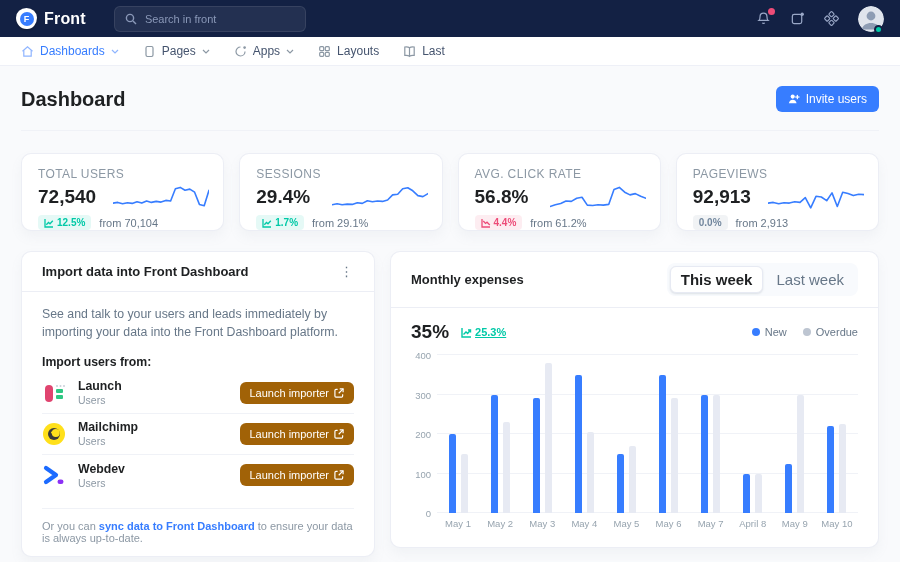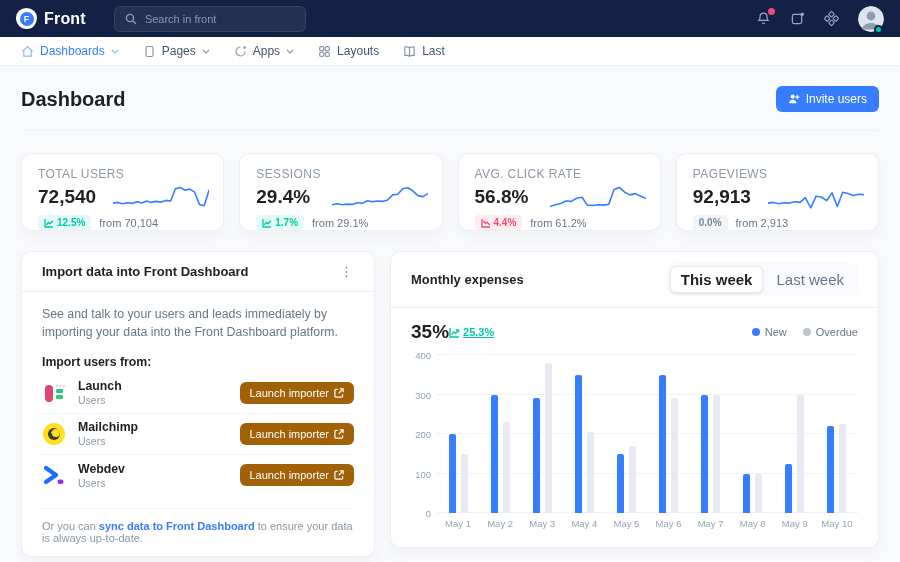--- a/index.html
+++ b/index.html
@@ -65,21 +65,21 @@
   .btn-launch { margin-left:auto; background:#a16207; color:#fff; border:none; border-radius:6px; font-size:11px; font-family:"Liberation Sans",sans-serif; padding:5px 10px; display:flex; align-items:center; gap:5px; cursor:pointer; }
   .import-footer { border-top:1px solid #f0f2f7; margin-top:12px; padding-top:11px; font-size:11px; color:#8c98a4; }
   .import-footer a { color:#377dff; font-weight:bold; text-decoration:none; cursor:pointer; }
 
   
   .seg-control { background:#f8fafd; border-radius:8px; padding:3px; display:flex; gap:2px; }
   .seg-btn { font-size:15px; padding:4px 10px; border-radius:6px; color:#677788; cursor:pointer; border:1px solid transparent; background:transparent; font-family:"Liberation Sans",sans-serif; }
   .seg-btn.active { background:#fff; color:#1e2022; font-weight:600; border-color:#e7eaf3; box-shadow:0 1px 2px rgba(140,152,164,.25); }
   .expenses-body { padding:13px 20px 14px; }
   .expenses-toprow { display:flex; align-items:center; justify-content:space-between; }
-  .expenses-kpi { display:flex; align-items:center; gap:0; }
+  .expenses-kpi { display:flex; align-items:center; gap:12px; }
   .expenses-pct { font-size:19px; font-weight:bold; color:#1e2022; }
   .expenses-delta { display:flex; align-items:center; gap:3px; font-size:11px; font-weight:bold; color:#00c9a7;text-decoration:underline; }
   .legend { display:flex; align-items:center; gap:16px; }
   .legend-item { display:flex; align-items:center; gap:5px; font-size:11px; color:#677788; cursor:pointer; }
   .legend-swatch { width:8px; height:8px; border-radius:50%; }
 
   .chart { margin-top:12px; display:grid; grid-template-columns:26px 1fr; grid-template-rows:158px 20px; }
   .chart-ylabels { position:relative; }
   .chart-ylabel { position:absolute; right:6px; font-size:9.5px; color:#97a4af; transform:translateY(50%); }
   .chart-plot { position:relative; }
@@ -470,21 +470,21 @@
             </div>
           <div></div>
           <div class="chart-xlabels" id="chart-xlabels">
               <span class="chart-xlabel">May 1</span>
               <span class="chart-xlabel">May 2</span>
               <span class="chart-xlabel">May 3</span>
               <span class="chart-xlabel">May 4</span>
               <span class="chart-xlabel">May 5</span>
               <span class="chart-xlabel">May 6</span>
               <span class="chart-xlabel">May 7</span>
-              <span class="chart-xlabel">May 8</span>
+              <span class="chart-xlabel">April 8</span>
               <span class="chart-xlabel">May 9</span>
               <span class="chart-xlabel">May 10</span>
             </div>
         </div>
       </div>
     </div>
   </div>
 
   <div class="card bottom-card"></div>
 </div>

